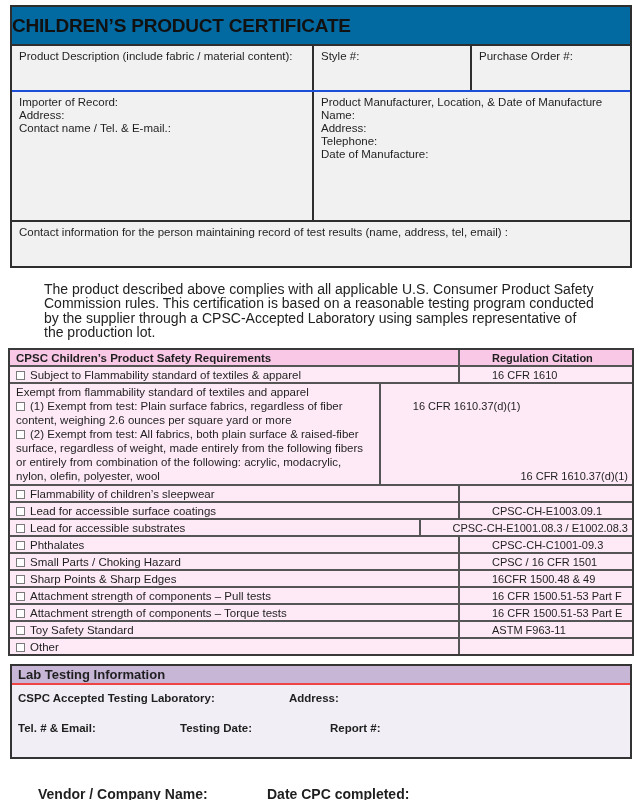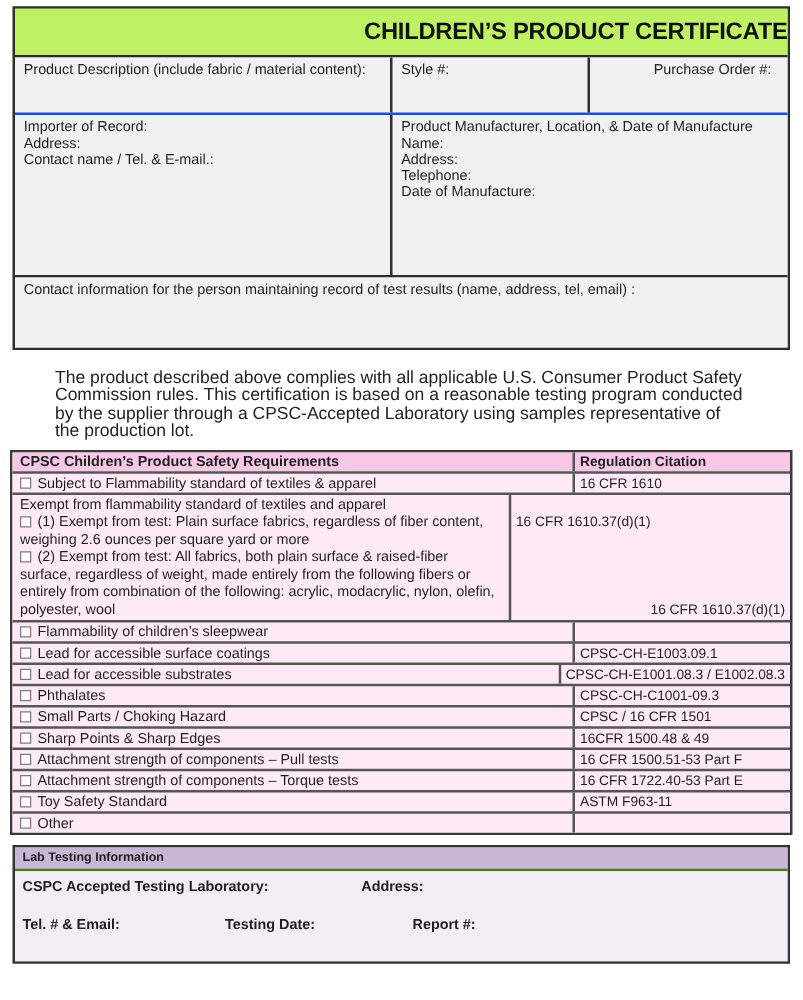--- a/index.html
+++ b/index.html
@@ -6,73 +6,73 @@
   html,body { margin:0; padding:0; }
   body {
     width:642px; height:800px; background:#ffffff;
     font-family:"Liberation Sans", sans-serif; color:#1f1f1f;
     overflow:hidden;
   }
 
   
   #top-form { margin:5px 10px 0; border:2px solid #2e2e2e; }
   .title-band {
-    background:#bef264; border-bottom:2px solid #2e2e2e; height:39px;
-    display:flex; align-items:center; justify-content:flex-end;
+    background:#0369a1; border-bottom:2px solid #2e2e2e; height:39px;
+    display:flex; align-items:center; justify-content:flex-start;
   }
   .title-band h1 { margin:0; font-size:19px; font-weight:bold; letter-spacing:-0.2px; color:#111; }
 
   .fr { display:flex; background:#f1f1f1; }
   .fc { padding:4px 7px; font-size:11.5px; line-height:13px; }
   .row-a { border-bottom:2px solid #1d4ed8; height:46px; }
   .row-a .c1 { width:302px; border-right:2px solid #2e2e2e; }
   .row-a .c2 { width:158px; border-right:2px solid #2e2e2e; }
-  .row-a .c3 { flex:1;margin-left:44px; }
+  .row-a .c3 { flex:1; }
   .row-b { border-bottom:2px solid #2e2e2e; height:130px; }
   .row-b .c1 { width:302px; border-right:2px solid #2e2e2e; }
   .row-b .c2 { flex:1; }
   .row-b p { margin:0; }
   .m-rec  { margin-top:2px; }
   .m-addr { margin-top:18px; }
   .m-cont { margin-top:42px; }
   .m-hdr  { margin-top:2px; }
   .m-name { margin-top:4px; }
   .m-addr2{ margin-top:18px; }
   .m-tel  { margin-top:26px; }
   .m-dom  { margin-top:2px; }
-  .row-c { height:56px; }
+  .row-c { height:44px; }
 
   
   .statement {
     margin:14px 44px 0; max-width:578px;
     font-size:14px; line-height:14.4px; color:#222;
   }
 
   
   #req-table { margin:8px 8px 0; border:2px solid #3a3a3a; font-size:11.5px; }
-  .req-row { display:flex; border-top:2px solid #555; background:#fdeaf6; }
+  .req-row { display:flex; border-top:2px solid #555; background:#fdeaf6;gap:28px; }
   .req-row.header { border-top:none; background:#f8c8e6; font-weight:bold; }
   .req-left { width:450px; border-right:2px solid #555; padding:1px 6px 0; line-height:14px; }
   .req-right { flex:1; padding:1px 4px 0; line-height:14px; white-space:nowrap; font-size:11px; }
   .req-row.tall .req-left { padding-bottom:1px; }
   .exempt-cites { display:flex; flex-direction:row; }
   .exempt-cites .cite1 { margin-top:14px; }
   .exempt-cites .cite2 { margin-top:auto; margin-bottom:1px; }
 
   .cb {
     display:inline-block; width:9px; height:9px;
     border:1px solid #7a7a7a; background:#fff;
     margin-right:5px; vertical-align:-1px;
   }
 
   
   #lab-table { margin:8px 10px 0; border:2px solid #333; }
   .lab-header {
-    background:#c7b6d6; border-bottom:2px solid #4d7c0f;
-    font-weight:bold; font-size:10px; line-height:15px; padding:1px 6px;
+    background:#c7b6d6; border-bottom:2px solid #ef4444;
+    font-weight:bold; font-size:13px; line-height:15px; padding:1px 6px;
   }
   .lab-body { background:#f1eef6; height:72px; position:relative; font-weight:bold; font-size:11.5px; }
   .lab-body span { position:absolute; }
   .p-lab  { left:6px;   top:7px; }
   .p-addr { left:277px; top:7px; }
   .p-tel  { left:6px;   top:37px; }
   .p-date { left:168px; top:37px; }
   .p-rep  { left:318px; top:37px; }
 
   
@@ -169,21 +169,21 @@
   <div class="req-row">
     <div class="req-left"><span class="cb"></span><span>Sharp Points &amp; Sharp Edges</span></div>
     <div class="req-right">16CFR 1500.48 &amp; 49</div>
   </div>
   <div class="req-row">
     <div class="req-left"><span class="cb"></span><span>Attachment strength of components – Pull tests</span></div>
     <div class="req-right">16 CFR 1500.51-53 Part F</div>
   </div>
   <div class="req-row">
     <div class="req-left"><span class="cb"></span><span>Attachment strength of components – Torque tests</span></div>
-    <div class="req-right">16 CFR 1722.40-53 Part E</div>
+    <div class="req-right">16 CFR 1500.51-53 Part E</div>
   </div>
   <div class="req-row">
     <div class="req-left"><span class="cb"></span><span>Toy Safety Standard</span></div>
     <div class="req-right">ASTM F963-11</div>
   </div>
   <div class="req-row">
     <div class="req-left"><span class="cb"></span><span>Other</span></div>
     <div class="req-right"></div>
   </div>
 </div>

